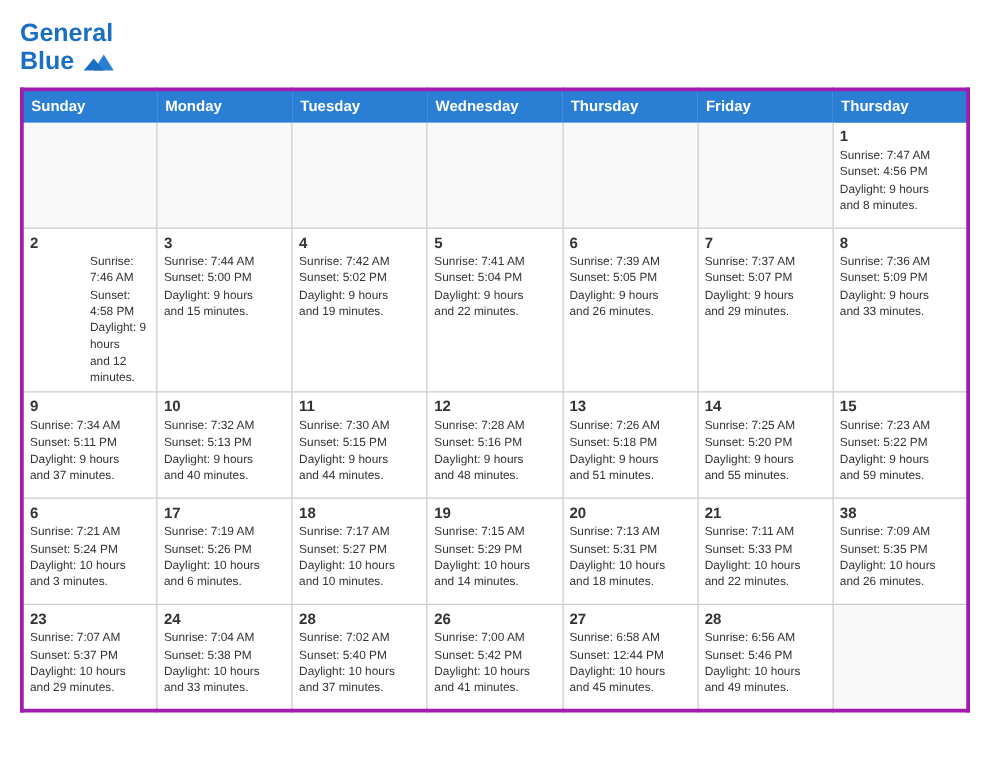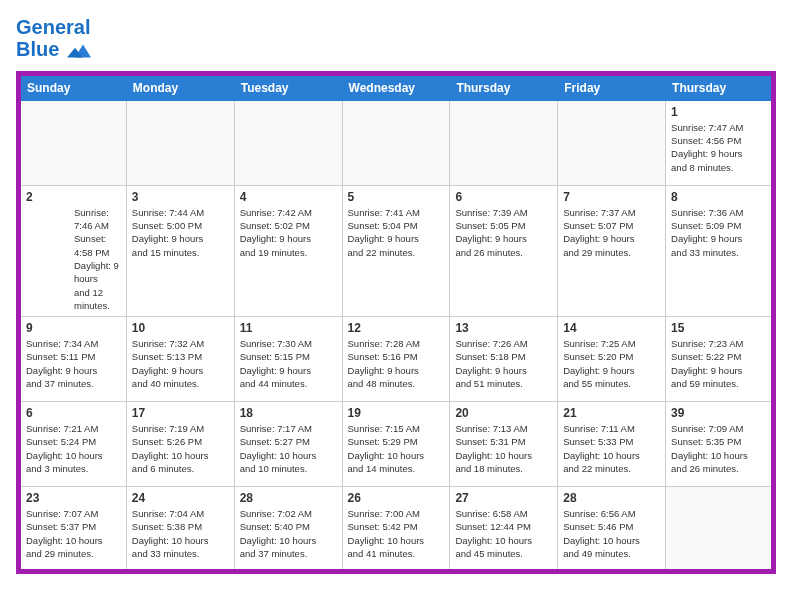--- a/index.html
+++ b/index.html
@@ -38,21 +38,21 @@
       font-weight: bold;
       color: #333;
     }
     .subtitle {
       font-size: 14px;
       color: #555;
     }
     .calendar {
       width: 100%;
       border-collapse: collapse;
-      border: 5px solid #a21caf;
+      border: 3px solid #a21caf;
     }
     .calendar th {
       background: #2a7fd4;
       color: #fff;
       font-size: 12px;
       font-weight: bold;
       padding: 5px 6px;
       text-align: left;
       border: 1px solid #2a7fd4;
     }
@@ -269,21 +269,21 @@
 and 18 minutes.</div>
         </td>
         <td>
           <span class="day-number">21</span>
           <div class="day-info" style="white-space: pre-line;">Sunrise: 7:11 AM
 Sunset: 5:33 PM
 Daylight: 10 hours
 and 22 minutes.</div>
         </td>
         <td>
-          <span class="day-number">39</span>
+          <span class="day-number">38</span>
           <div class="day-info" style="white-space: pre-line;">Sunrise: 7:09 AM
 Sunset: 5:35 PM
 Daylight: 10 hours
 and 26 minutes.</div>
         </td>
       </tr>
       <tr>
         <td>
           <span class="day-number">23</span>
           <div class="day-info" style="white-space: pre-line;">Sunrise: 7:07 AM

